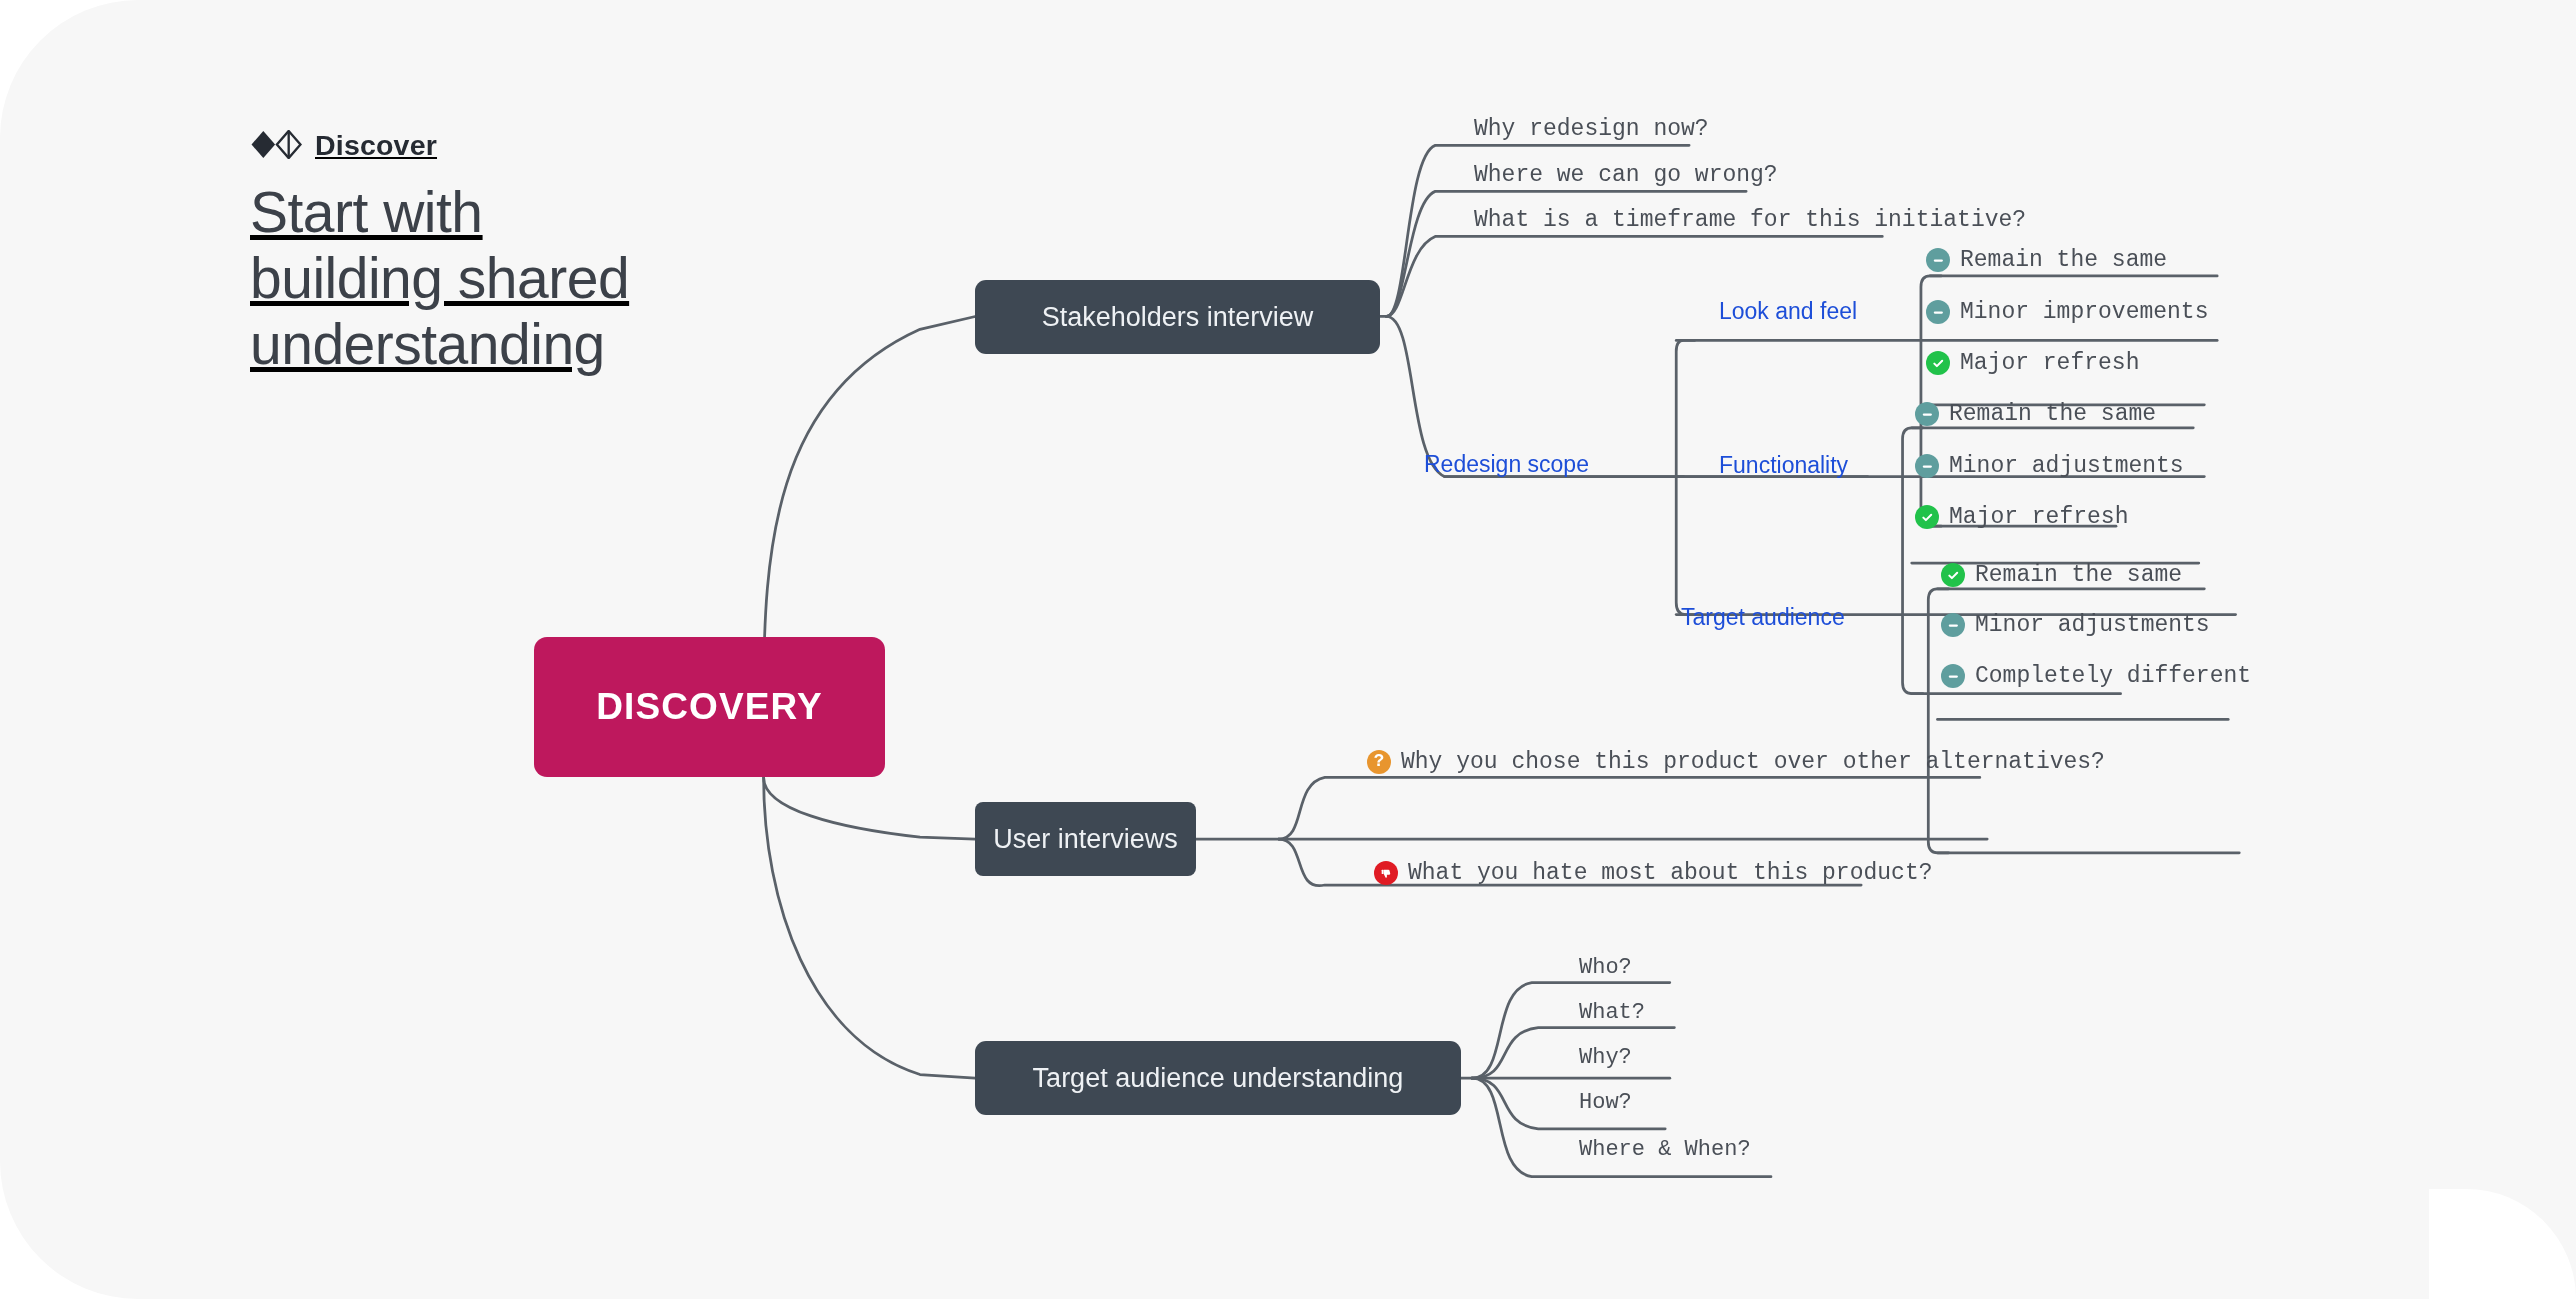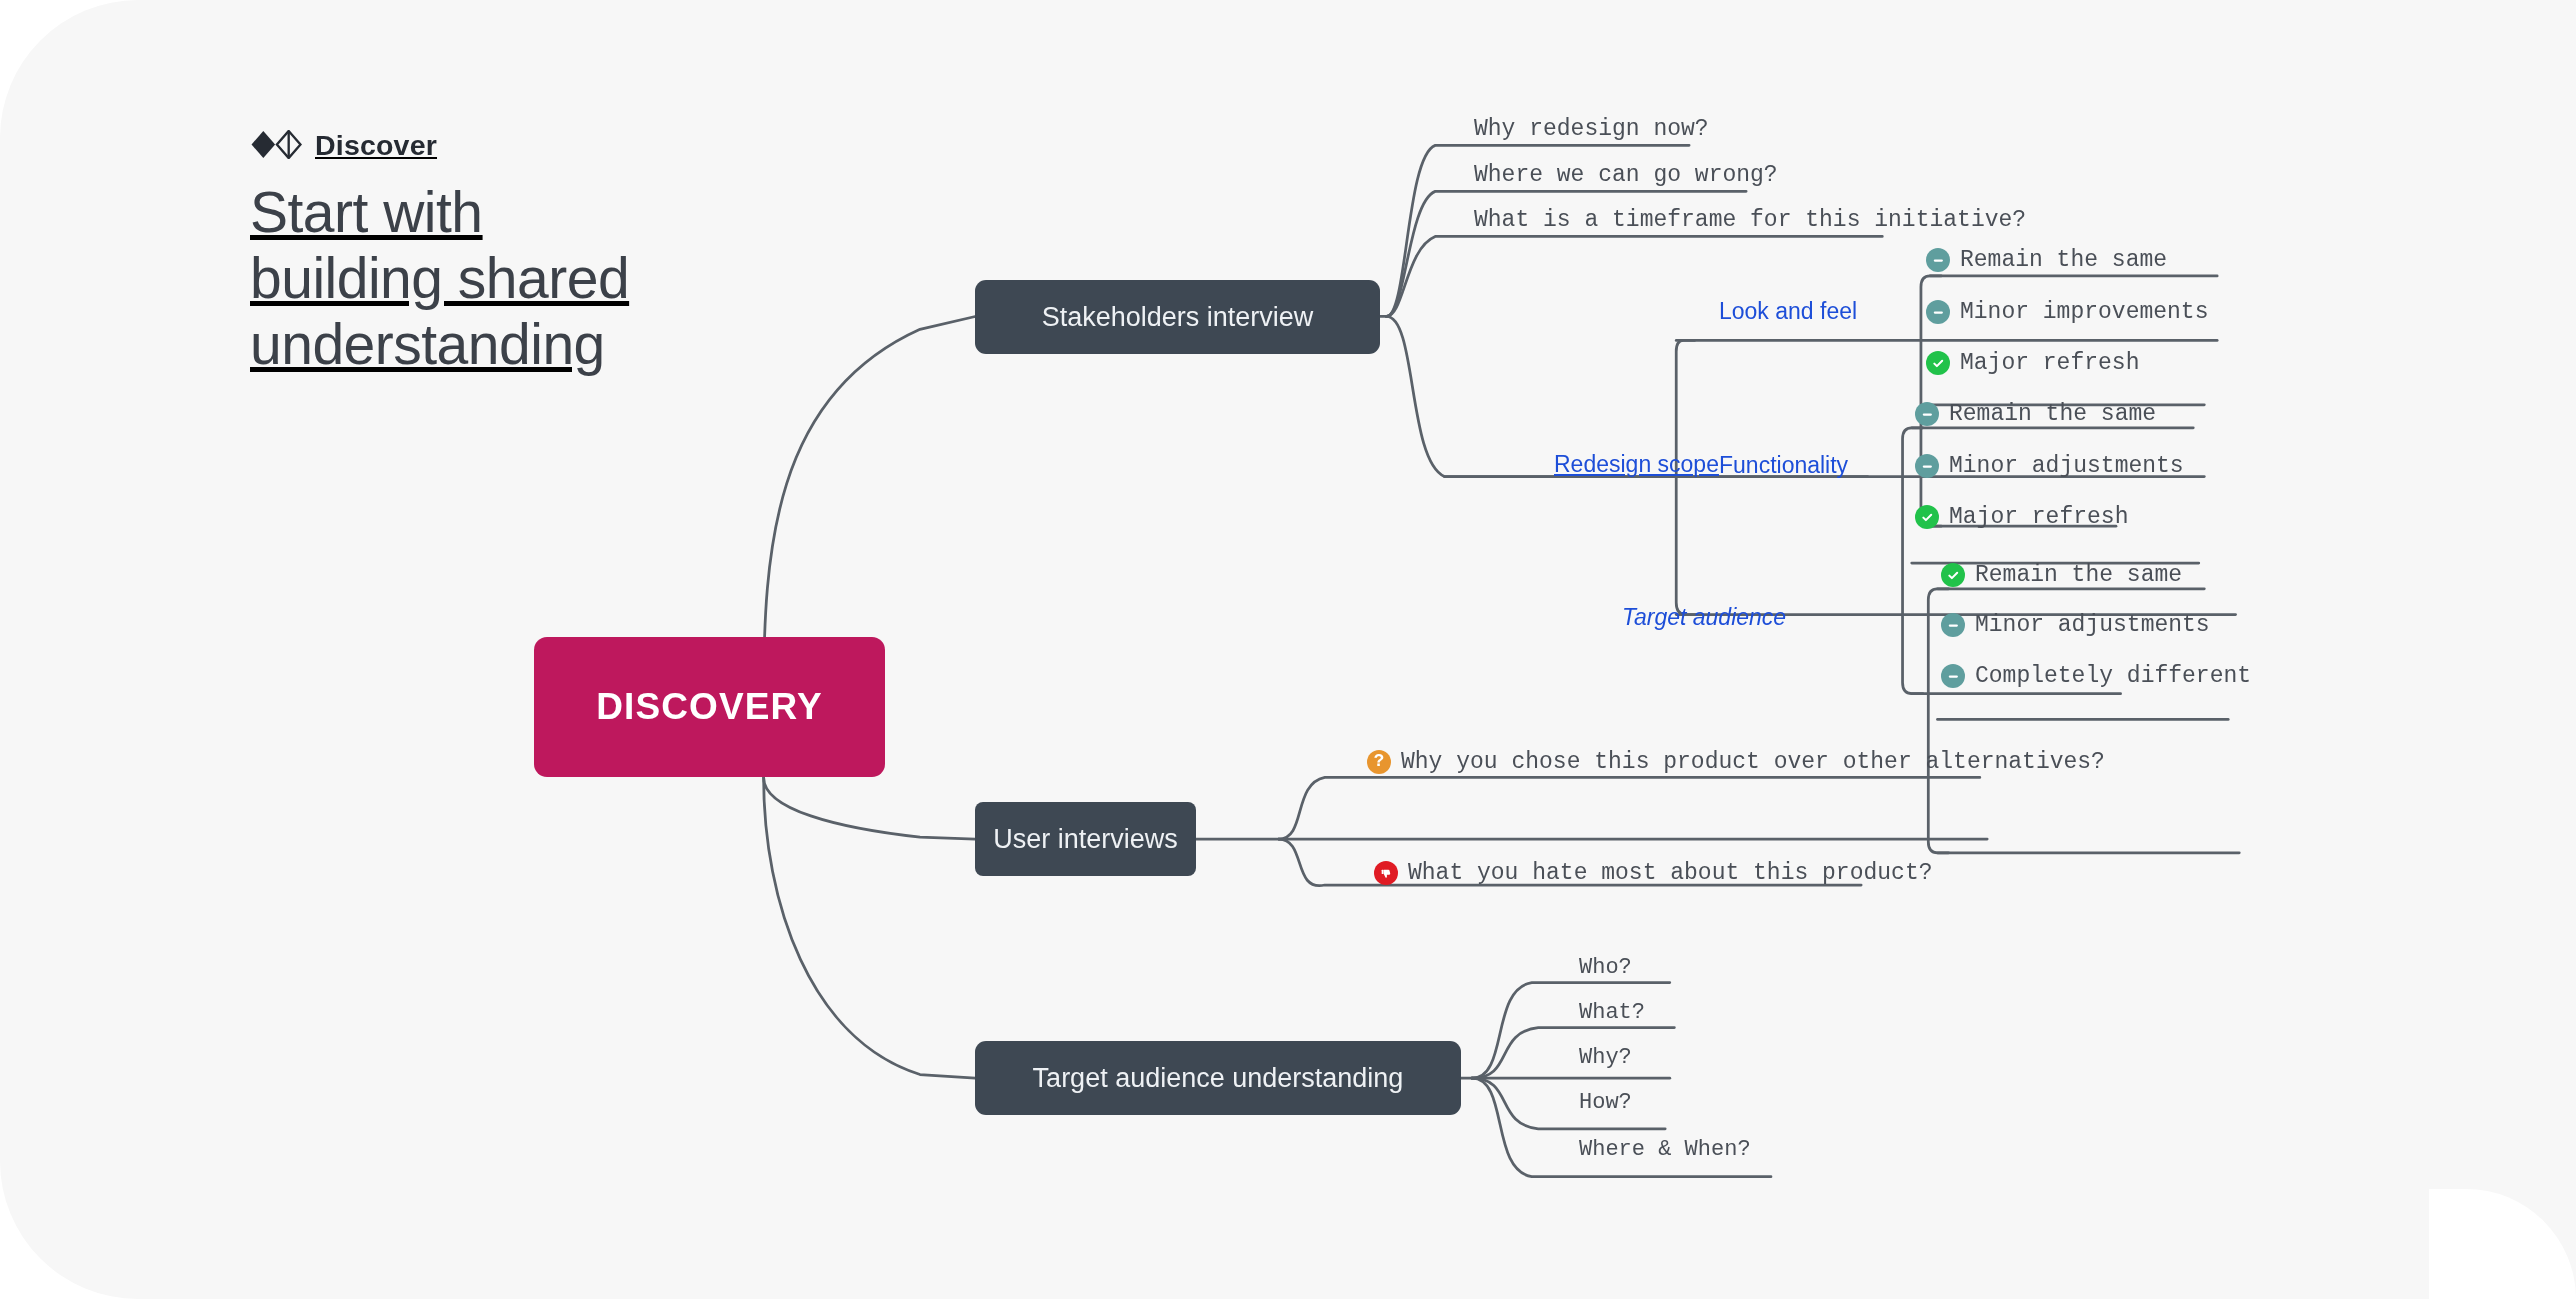--- a/index.html
+++ b/index.html
@@ -229,21 +229,21 @@
   <div class="leaf" style="left:1474px; top:118px;">
     <span>Why redesign now?</span>
   </div>
   <div class="leaf" style="left:1474px; top:164px;">
     <span>Where we can go wrong?</span>
   </div>
   <div class="leaf" style="left:1474px; top:209px;">
     <span>What is a timeframe for this initiative?</span>
   </div>
 
-  <div class="cat-label" style="left:1554px; top:453px;text-decoration:underline;">
+  <div class="cat-label" style="left:1424px; top:453px;">
     <span>Redesign scope</span>
   </div>
 
   <div class="cat-label" style="left:1719px; top:300px;">
     <span>Look and feel</span>
   </div>
   <div class="leaf" style="left:1926px; top:248px;">
     <span class="ico ico-minus">
       <svg width="14.7" height="14.7" viewBox="0 0 16 16">
           <rect x="3" y="7" width="10" height="2.4" rx="1.2" fill="#ffffff"></rect>
@@ -289,21 +289,21 @@
   </div>
   <div class="leaf" style="left:1915px; top:505px;">
     <span class="ico ico-check">
       <svg width="14.7" height="14.7" viewBox="0 0 16 16">
           <path d="M3.6 8.3 L6.4 11 L12.2 5.2" fill="none" stroke="#ffffff" stroke-width="2.2" stroke-linecap="round" stroke-linejoin="round"></path>
         </svg>
     </span>
     <span>Major refresh</span>
   </div>
 
-  <div class="cat-label" style="left:1622px; top:606px;font-style:italic;">
+  <div class="cat-label" style="left:1681px; top:606px;">
     <span>Target audience</span>
   </div>
   <div class="leaf" style="left:1941px; top:563px;">
     <span class="ico ico-check">
       <svg width="14.7" height="14.7" viewBox="0 0 16 16">
           <path d="M3.6 8.3 L6.4 11 L12.2 5.2" fill="none" stroke="#ffffff" stroke-width="2.2" stroke-linecap="round" stroke-linejoin="round"></path>
         </svg>
     </span>
     <span>Remain the same</span>
   </div>

